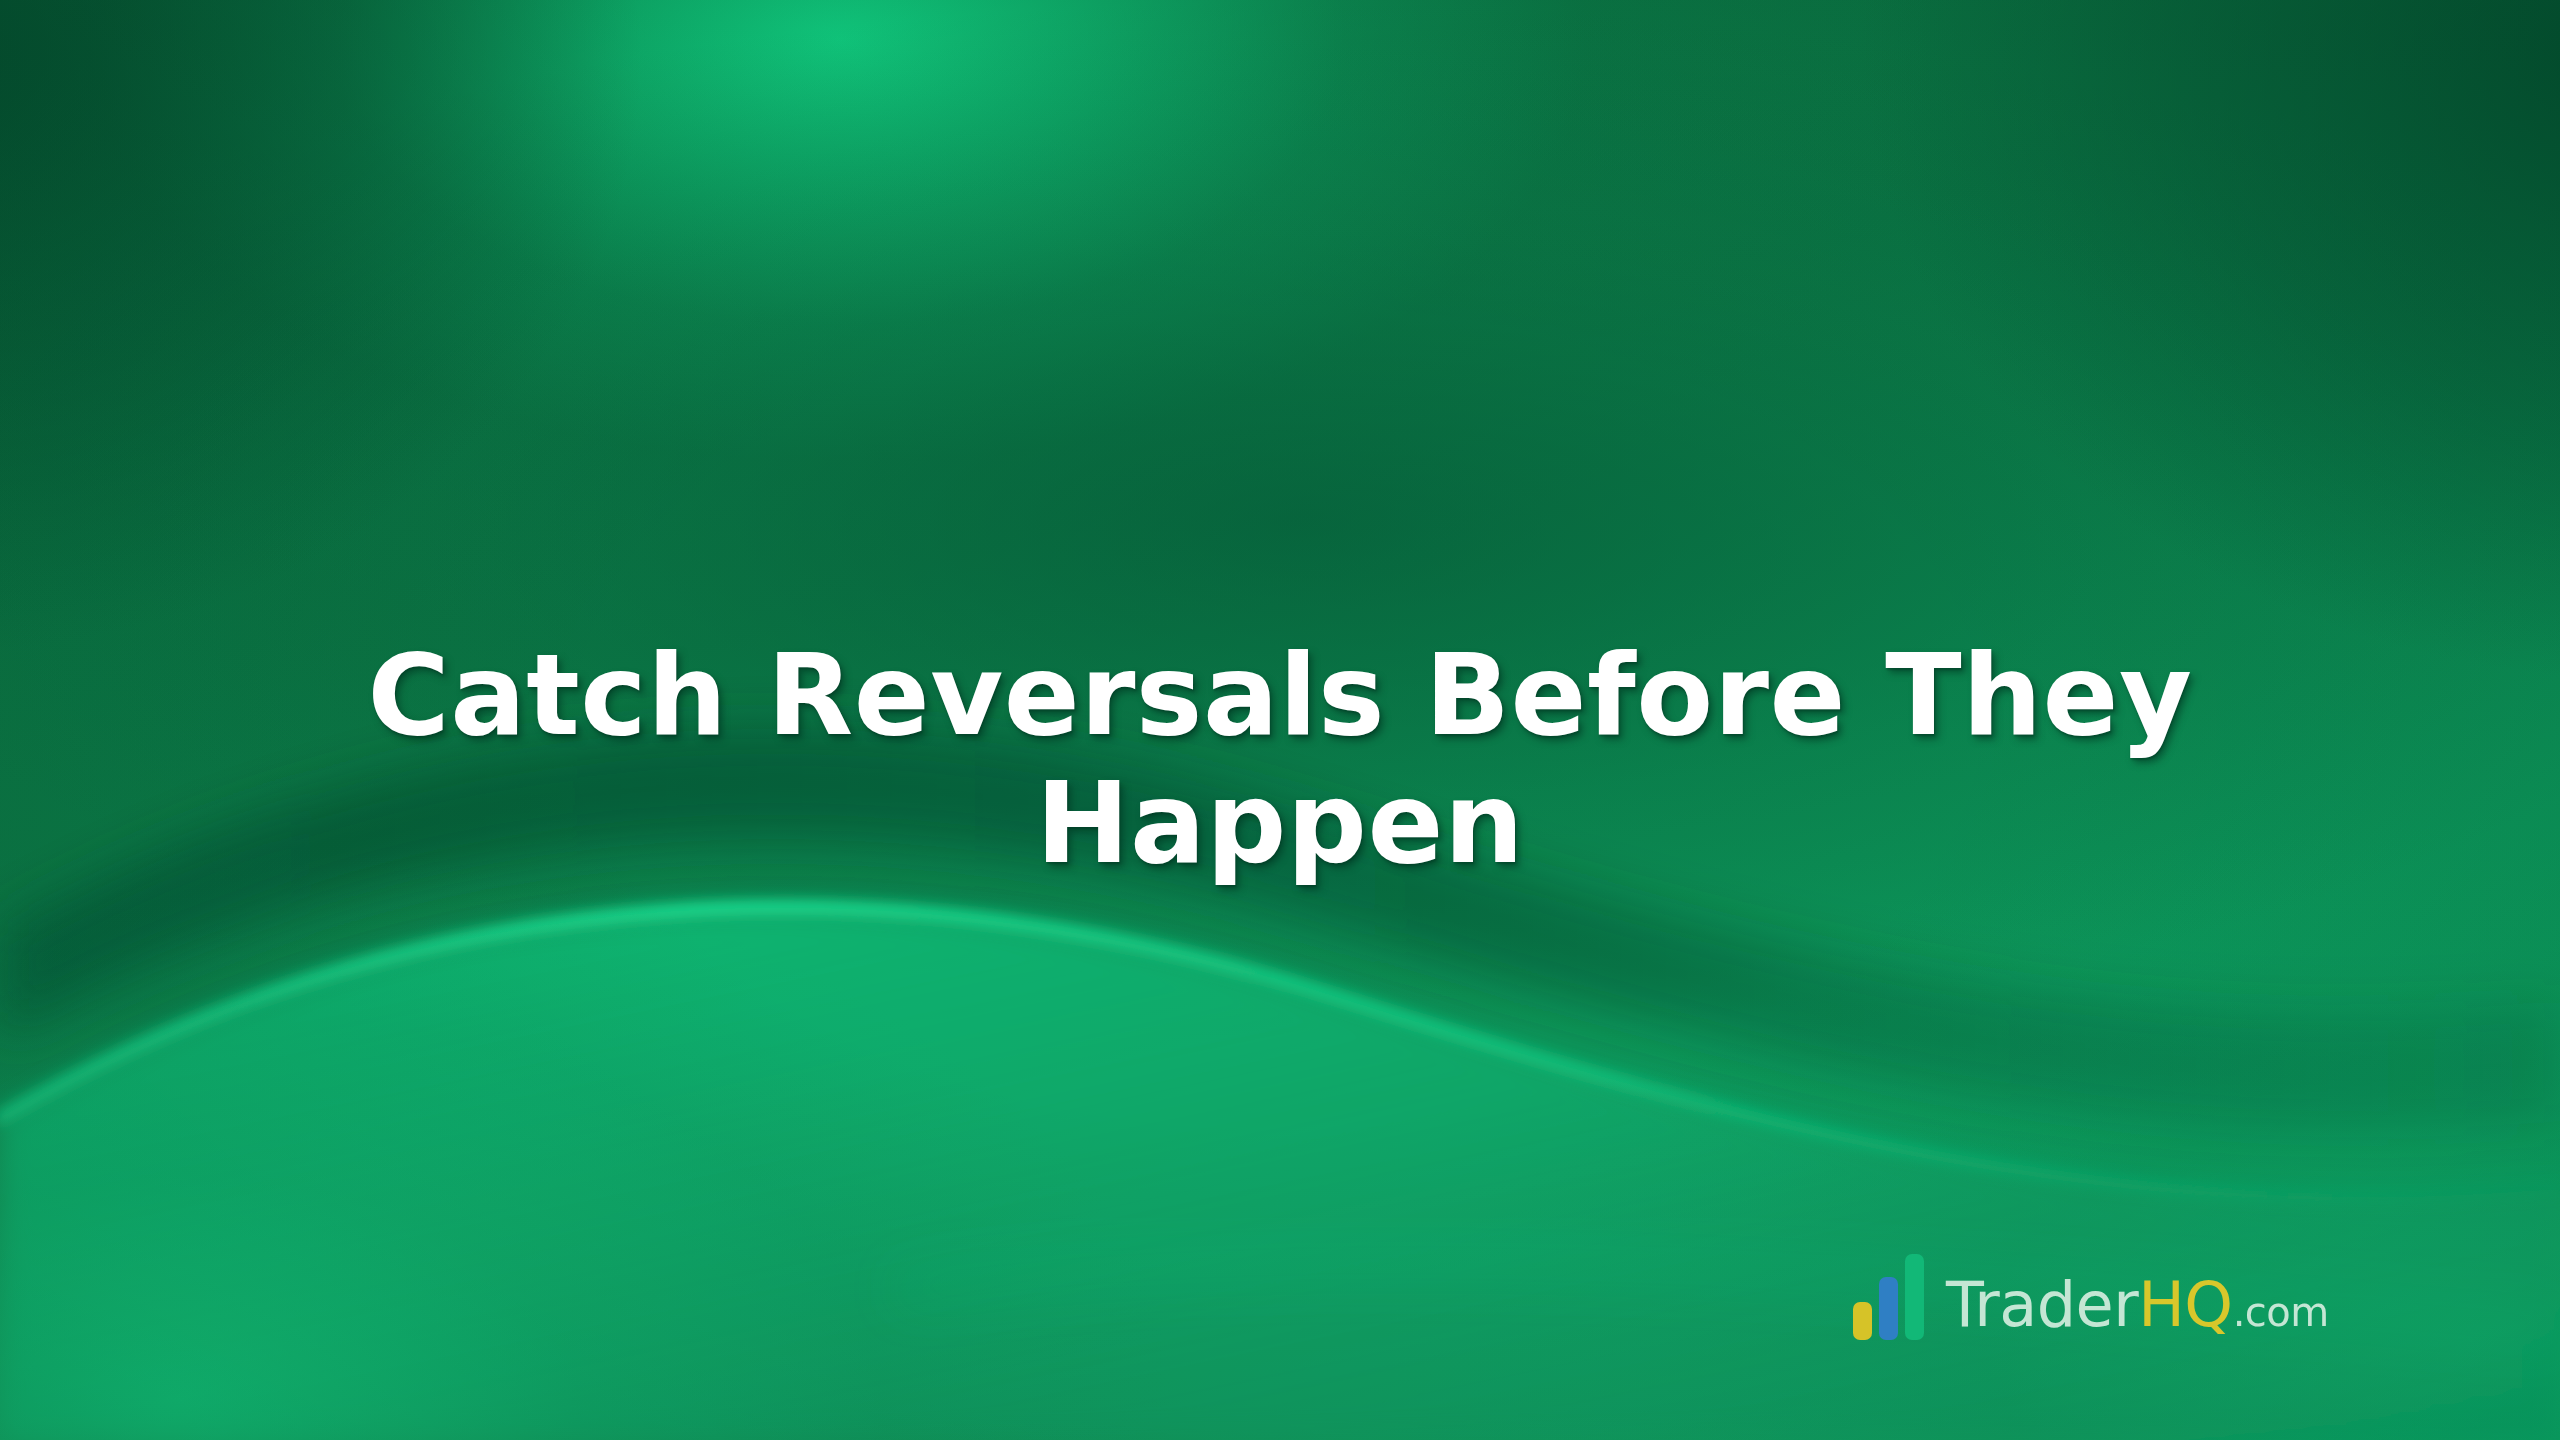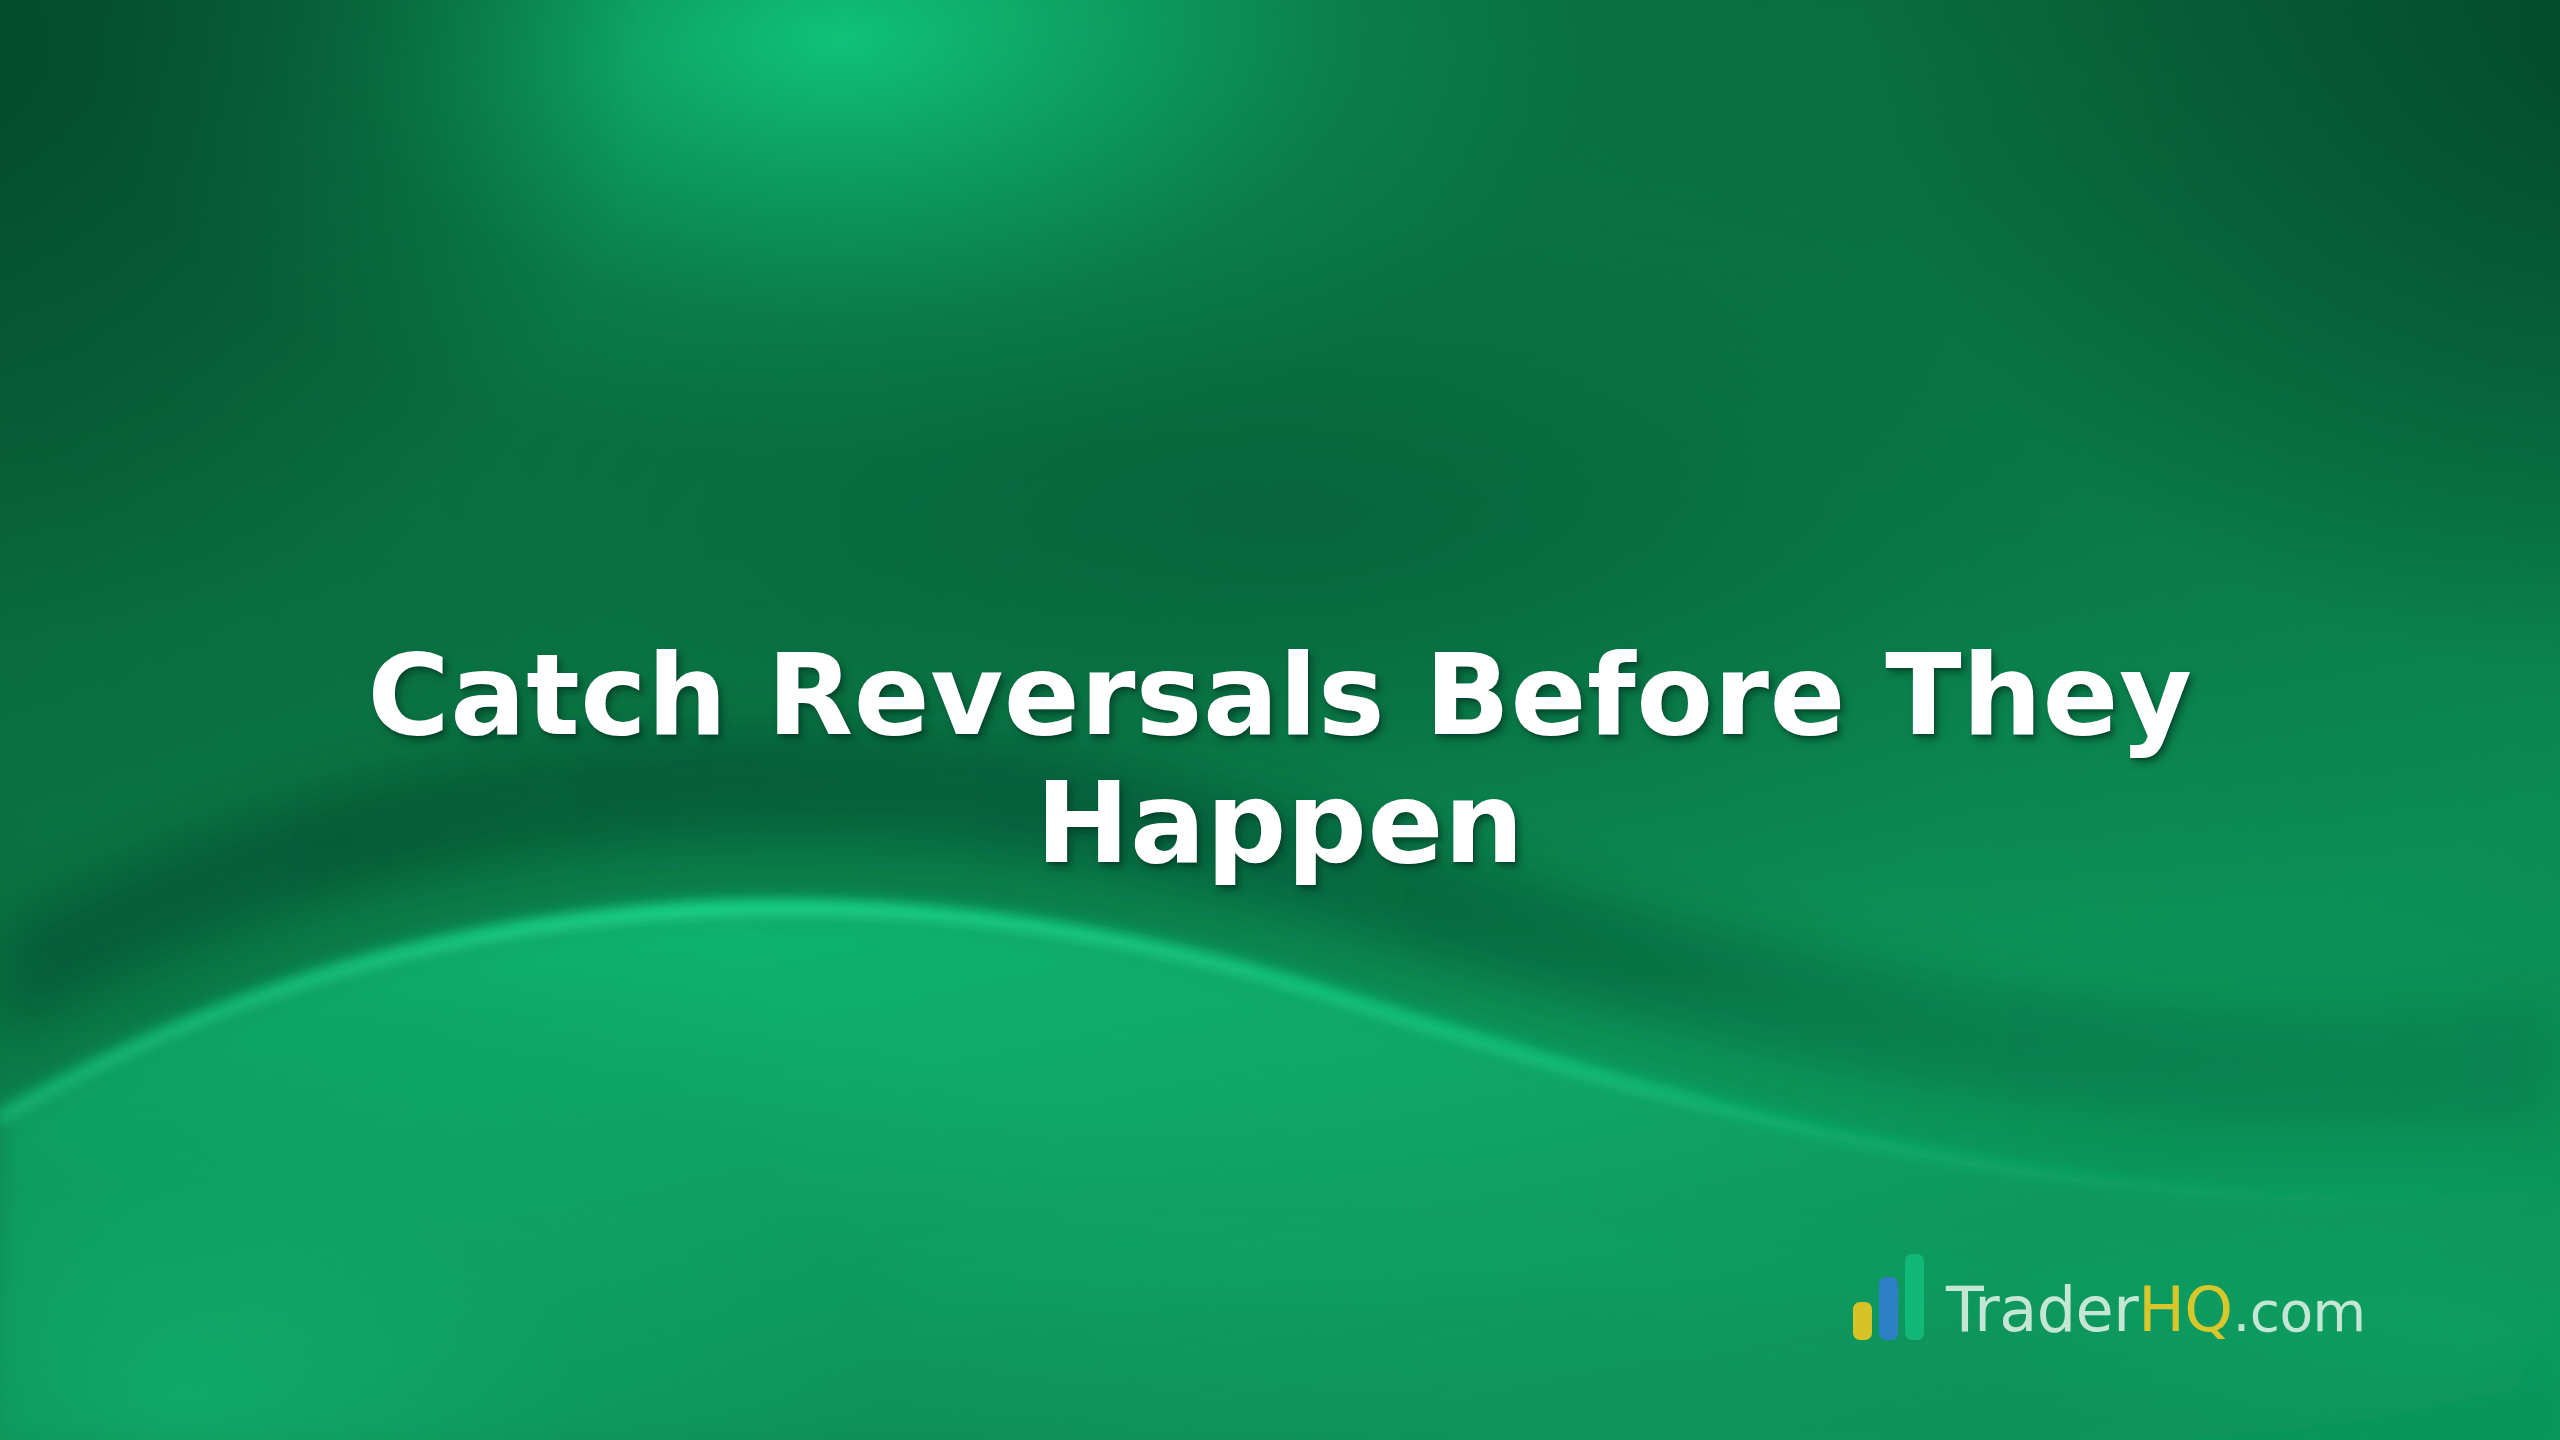--- a/index.html
+++ b/index.html
@@ -154,21 +154,21 @@
     letter-spacing: -0.5px;
   }
   #logo-hq {
     color: #d8c72b;
     font-weight: normal;
     letter-spacing: -0.5px;
   }
   #logo-com {
     color: #c4e6d4;
     font-weight: normal;
-    font-size: 55px;
+    font-size: 40px;
     letter-spacing: -0.5px;
   }
 </style>
 </head>
 <body>
 
 <div id="banner">
 
   <div class="bg-layer" id="bg-base"></div>
   <div class="bg-layer" id="bg-glow-top"></div>

